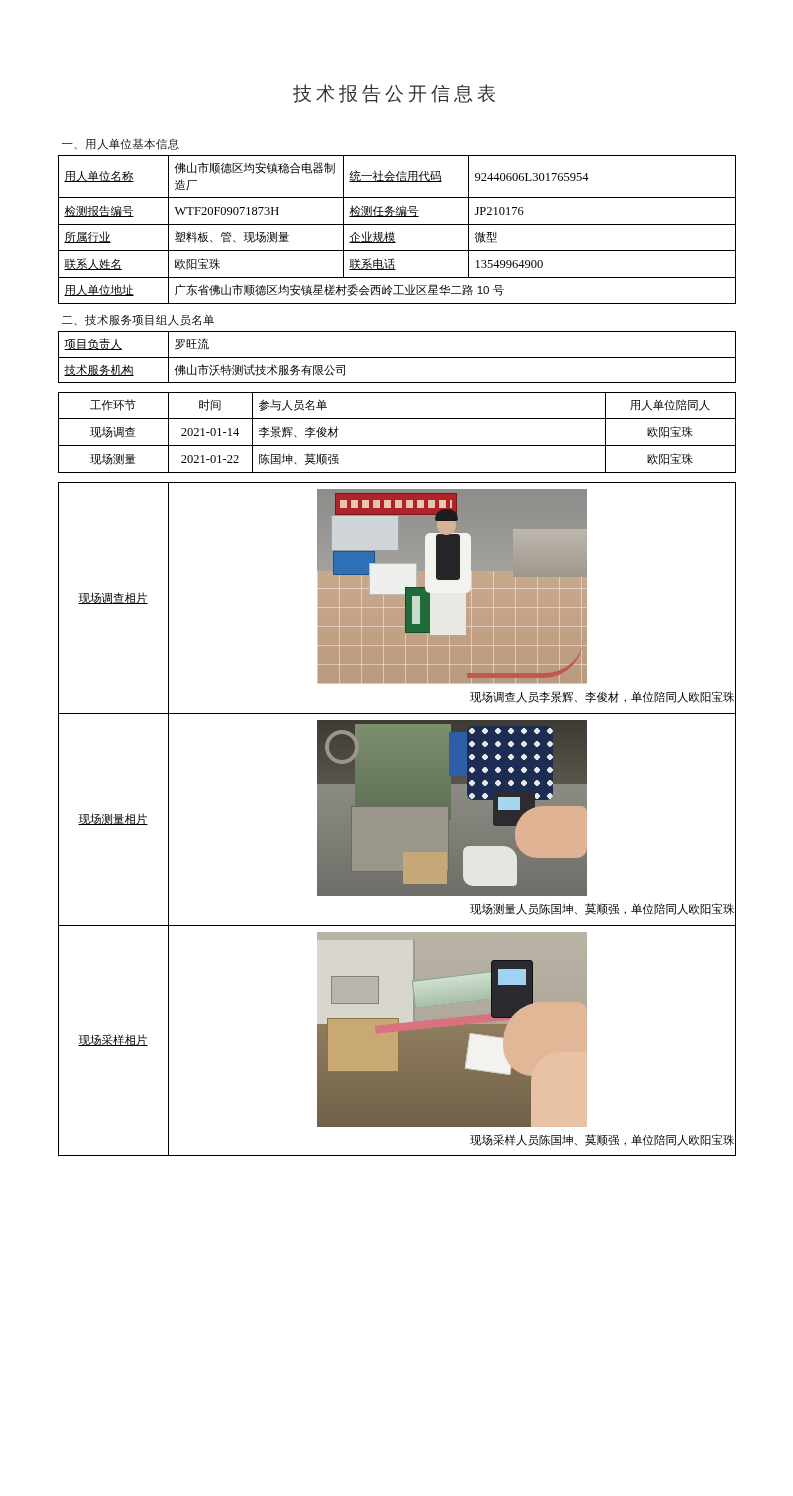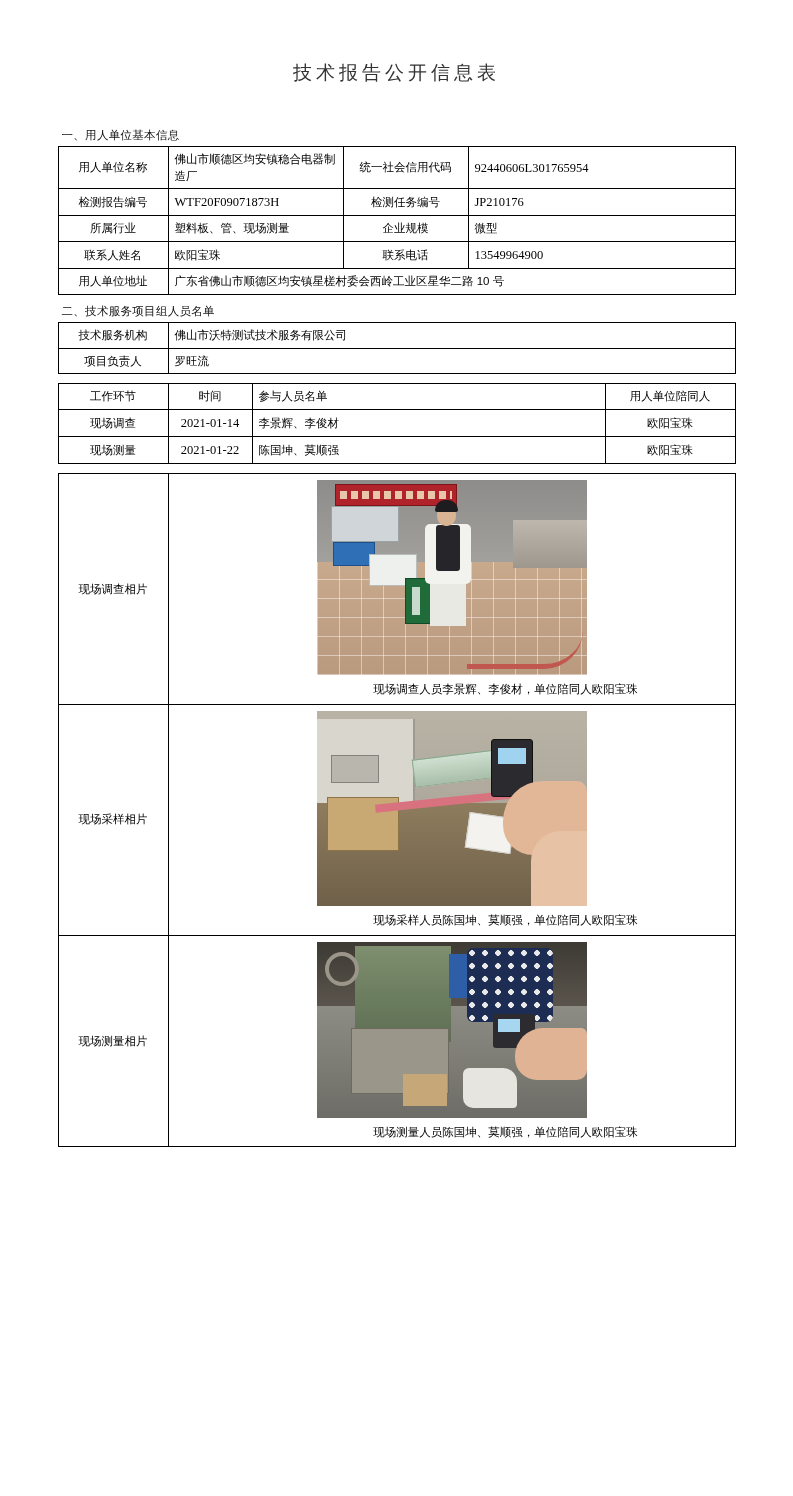--- a/index.html
+++ b/index.html
@@ -21,54 +21,54 @@
     box-sizing: border-box;
     padding: 0;
     position: relative;
   }
   .doc-title {
     text-align: center;
     font-size: 19px;
     letter-spacing: 4px;
     font-family: "Liberation Sans", "DejaVu Sans", sans-serif;
     color: #333333;
-    margin-top: 60px;
+    margin-top: 81px;
     margin-bottom: 0;
     font-weight: normal;
   }
   .section-heading {
     font-size: 11.5px;
     font-family: "Liberation Sans", "DejaVu Sans", sans-serif;
     color: #111111;
     margin: 0 0 3px 0;
     padding-left: 4px;
     letter-spacing: 0.3px;
   }
   .content {
     width: 678px;
-    margin: 16px auto;
+    margin: 4px auto;
     padding-top: 26px;
   }
   table {
     border-collapse: collapse;
     width: 100%;
     table-layout: fixed;
   }
   td {
     border: 1px solid #000000;
     font-size: 11.5px;
     font-family: "Liberation Sans", "DejaVu Sans", sans-serif;
     padding: 4px 6px;
     vertical-align: middle;
     line-height: 1.45;
     color: #000;
   }
   td.lbl {
-    text-align: center;
     white-space: nowrap;
+    text-decoration: underline;
   }
   td.val {
     text-align: left;
   }
   td.ctr {
     text-align: center;
   }
   .t1 { margin-bottom: 9px; }
   .t2 { margin-bottom: 9px; }
   .t3 { margin-bottom: 9px; }
@@ -84,22 +84,22 @@
     padding: 0;
     text-align: center;
     vertical-align: top;
   }
   .photo-wrap {
     padding: 6px 0 2px 0;
     text-align: center;
   }
   .caption {
     font-size: 11.5px;
-    font-family: Liberation Serif, serif;
-    text-align: center;
+    font-family: Liberation Mono, monospace;
+    text-align: right;
     padding-left: 108px;
     padding-bottom: 6px;
     padding-top: 4px;
   }
 
   
   .ph {
     position: relative;
     margin: 0 auto;
     overflow: hidden;
@@ -340,26 +340,26 @@
     </table>
 
     <div class="section-heading">二、技术服务项目组人员名单</div>
     <table class="t2">
       <colgroup>
         <col style="width:110px">
         <col>
       </colgroup>
       <tbody>
         <tr>
+          <td class="lbl">项目负责人</td>
+          <td class="val">罗旺流</td>
+        </tr>
+        <tr>
           <td class="lbl">技术服务机构</td>
           <td class="val">佛山市沃特测试技术服务有限公司</td>
-        </tr>
-        <tr>
-          <td class="lbl">项目负责人</td>
-          <td class="val">罗旺流</td>
         </tr>
       </tbody>
     </table>
 
     <table class="t3">
       <colgroup>
         <col style="width:110px">
         <col style="width:84px">
         <col>
         <col style="width:130px">
@@ -410,56 +410,56 @@
                 <div class="person-vest"></div>
                 <div class="person-head"></div>
                 <div class="person-hair"></div>
                 <div class="hose"></div>
               </div>
             </div>
             <div class="caption">现场调查人员李景辉、李俊材，单位陪同人欧阳宝珠</div>
           </td>
         </tr>
         <tr>
-          <td class="lbl photo-label">现场采样相片</td>
-          <td class="photo-cell">
-            <div class="photo-wrap">
-              <div class="ph ph2">
-                <div class="machine"></div>
-                <div class="bench"></div>
-                <div class="crate"></div>
-                <div class="duct"></div>
-                <div class="pinkbar"></div>
-                <div class="paper"></div>
-                <div class="meter"></div>
-                <div class="hand"></div>
-                <div class="arm"></div>
-              </div>
-            </div>
-            <div class="caption">现场采样人员陈国坤、莫顺强，单位陪同人欧阳宝珠</div>
-          </td>
-        </tr>
-        <tr>
           <td class="lbl photo-label">现场测量相片</td>
           <td class="photo-cell">
             <div class="photo-wrap">
               <div class="ph ph3">
                 <div class="wallbg"></div>
                 <div class="floor3"></div>
                 <div class="greenwall"></div>
                 <div class="pipe"></div>
                 <div class="tank"></div>
                 <div class="bluebox"></div>
                 <div class="dots"></div>
                 <div class="carton"></div>
                 <div class="bag"></div>
                 <div class="meter3"></div>
                 <div class="hand3"></div>
               </div>
             </div>
             <div class="caption">现场测量人员陈国坤、莫顺强，单位陪同人欧阳宝珠</div>
           </td>
         </tr>
+        <tr>
+          <td class="lbl photo-label">现场采样相片</td>
+          <td class="photo-cell">
+            <div class="photo-wrap">
+              <div class="ph ph2">
+                <div class="machine"></div>
+                <div class="bench"></div>
+                <div class="crate"></div>
+                <div class="duct"></div>
+                <div class="pinkbar"></div>
+                <div class="paper"></div>
+                <div class="meter"></div>
+                <div class="hand"></div>
+                <div class="arm"></div>
+              </div>
+            </div>
+            <div class="caption">现场采样人员陈国坤、莫顺强，单位陪同人欧阳宝珠</div>
+          </td>
+        </tr>
       </tbody>
     </table>
 
   </div>
 </div>
 
 </body></html>

